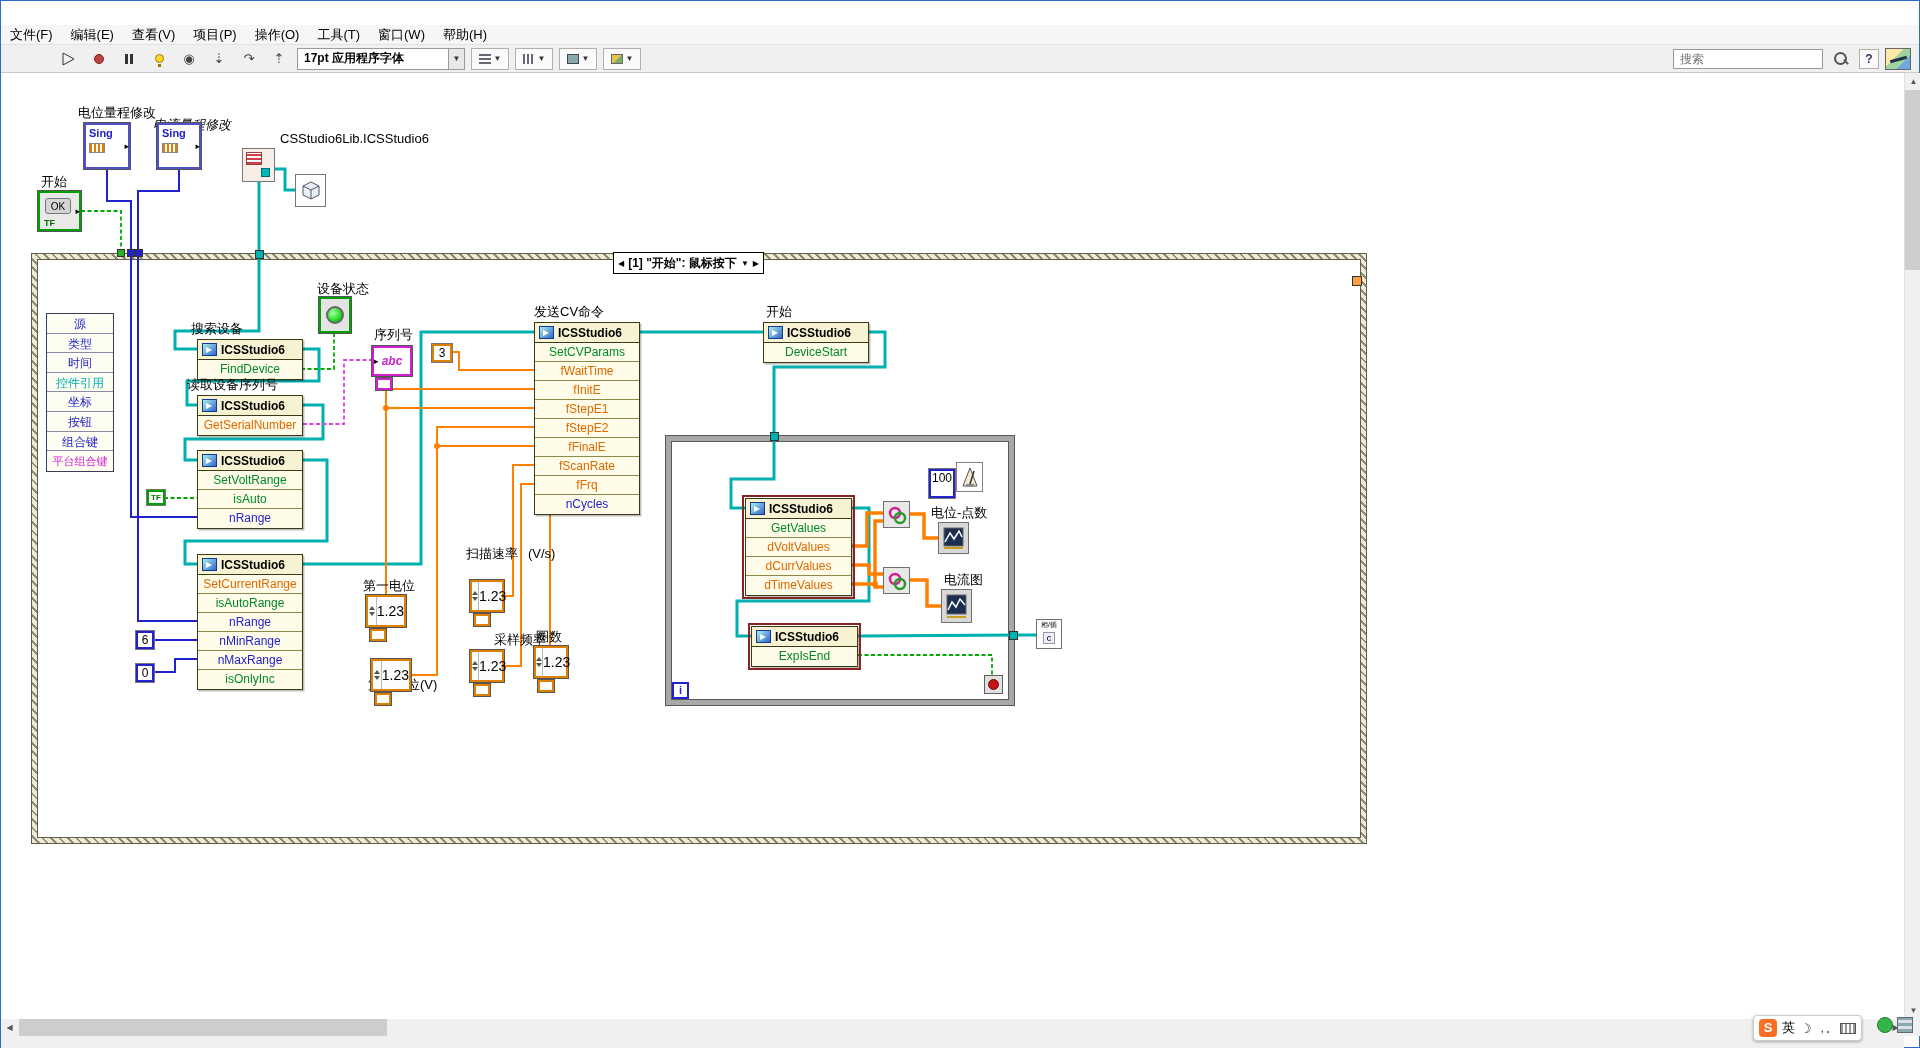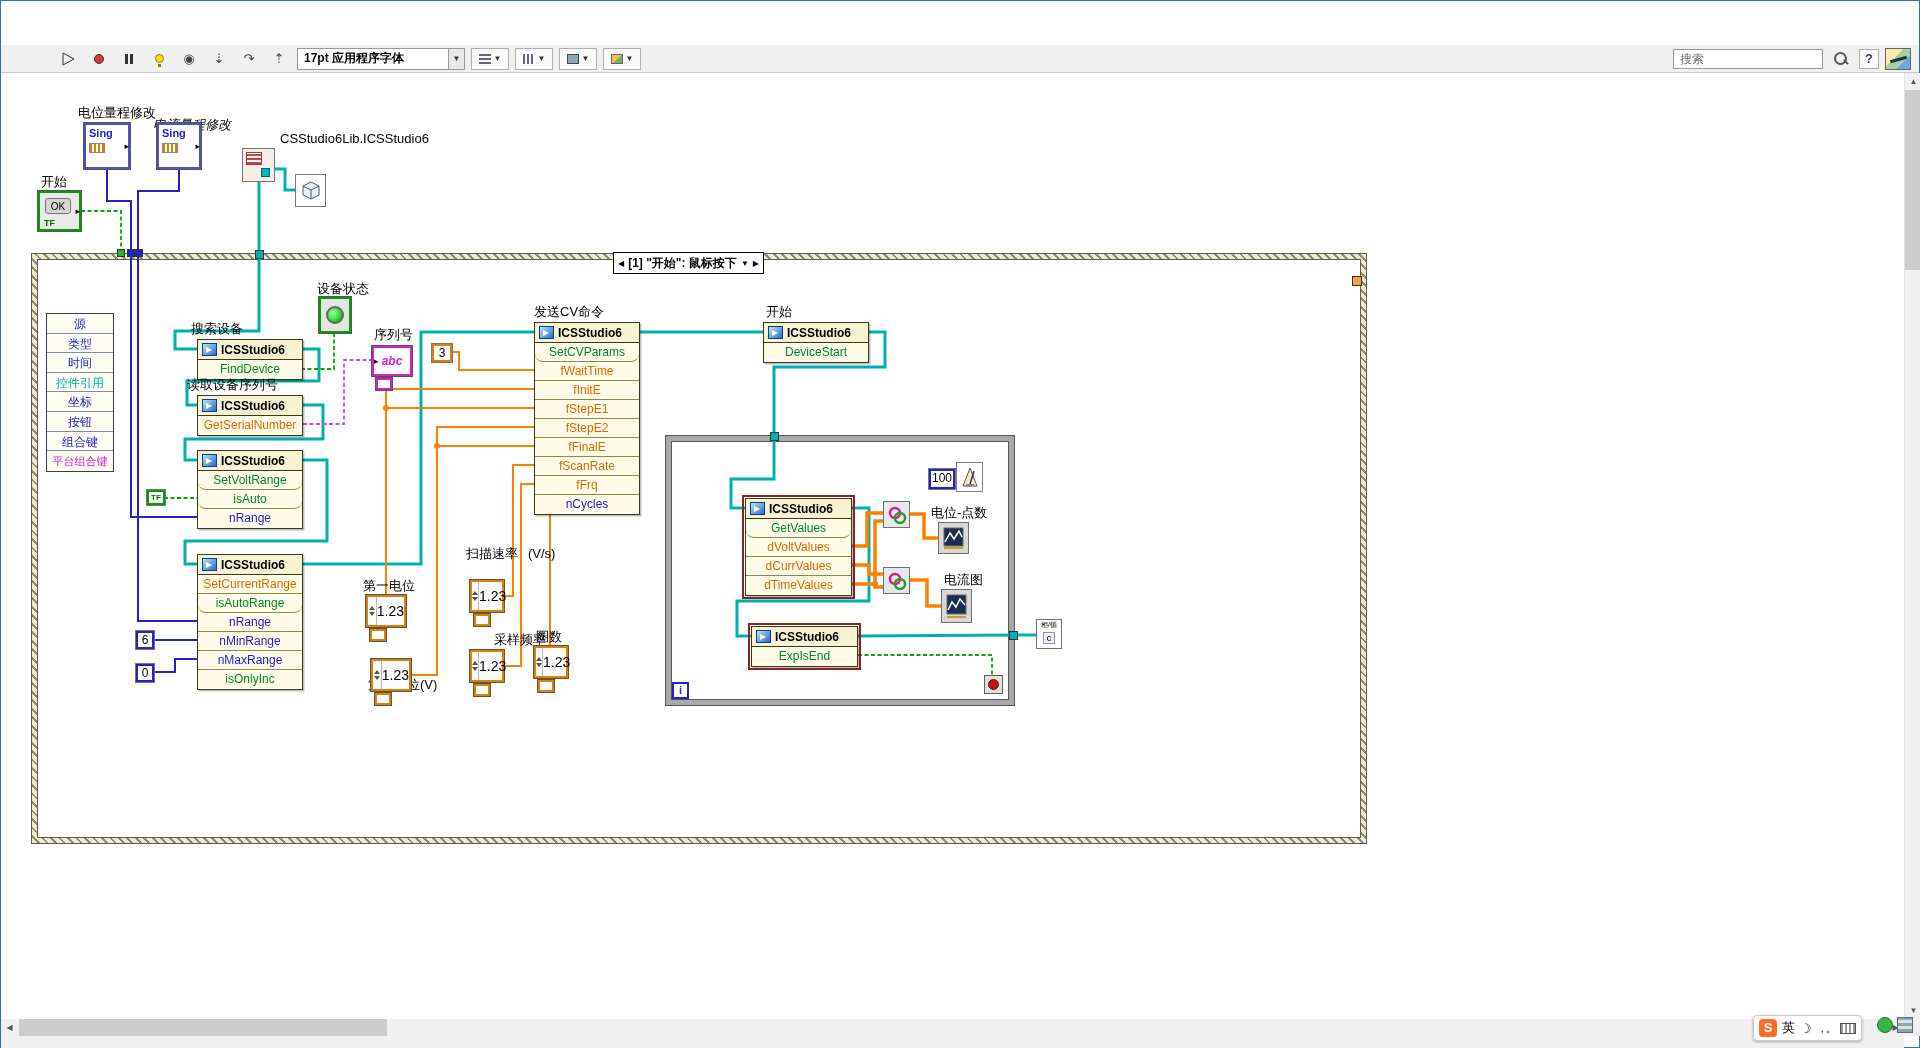--- a/index.html
+++ b/index.html
@@ -60,21 +60,21 @@
   .ev-item{height:19.6px;line-height:19px;text-align:center;font-size:12px;border-bottom:1px solid #8a8aa0;border-top:1px solid #fff;overflow:hidden;}
   .ev-item:last-child{border-bottom:none;}
 
   
   .lv-node{position:absolute;background:#FDF9DC;border:1px solid #3a3a14;box-shadow:1.5px 1.5px 0 rgba(0,0,0,0.25);}
   .lv-head{height:20px;display:flex;align-items:center;gap:4px;padding:0 4px;border-bottom:1px solid #3a3a14;font-weight:bold;font-size:12px;background:#F6F2D2;}
   .lv-ico{width:15px;height:13px;background:linear-gradient(135deg,#aee 0%,#36c 100%);border:1px solid #123a8a;position:relative;flex:0 0 auto;}
   .lv-ico::after{content:"";position:absolute;left:3px;top:3px;width:0;height:0;border-left:6px solid #fff;border-top:3px solid transparent;border-bottom:3px solid transparent;}
   .lv-row{height:19px;line-height:18px;text-align:center;font-size:12px;border-bottom:1px solid #8a8a4a;background:#FEFCE8;overflow:hidden;}
   .lv-row:last-child{border-bottom:none;}
-  .c-green{color:var(--text_green,#00882A);border-radius:8px;}
+  .c-green{color:var(--text_green,#00882A);}
   .c-orange{color:var(--text_orange,#E06800);}
   .c-blue{color:var(--text_blue,#2222CC);}
   .c-pink{color:var(--text_pink,#D020D0);}
   .c-teal{color:var(--wire_teal,#00AFAF);}
   .sel-frame{outline:2px solid #8B2323;outline-offset:1px;}
 
   
   .term-num-ctl{position:absolute;width:46px;height:46px;background:#fff;border:2px solid #5050C8;box-shadow:0 0 0 1px #555;padding:2px 3px;}
   .sing-txt{color:#2020C8;font-size:11px;font-weight:bold;display:block;}
   .mini-wave-icon{display:block;width:16px;height:10px;margin-top:4px;background:repeating-linear-gradient(90deg,#e08000 0 2px,#fff 2px 4px);border:1px solid #888;}
@@ -144,20 +144,30 @@
   .w-array{stroke:var(--wire_orange,#FF8000);stroke-width:3.5;}
   .w-green{stroke:var(--wire_green,#00AA00);stroke-width:1.8;stroke-dasharray:4 2.5;}
   .w-pink{stroke:var(--wire_pink,#E040E0);stroke-width:1.8;stroke-dasharray:4 2.5;}
 </style>
 </head>
 <body>
 
 <div id="app">
 
 
+  <div class="menubar">
+    <span class="menu-item">文件(F)</span>
+    <span class="menu-item">编辑(E)</span>
+    <span class="menu-item">查看(V)</span>
+    <span class="menu-item">项目(P)</span>
+    <span class="menu-item">操作(O)</span>
+    <span class="menu-item">工具(T)</span>
+    <span class="menu-item">窗口(W)</span>
+    <span class="menu-item">帮助(H)</span>
+  </div>
 
   <div class="toolbar">
     <div class="tbtn">
         <svg width="14" height="14">
           <polygon points="1,1 1,13 12,7" fill="#f4f4f4" stroke="#333"></polygon>
         </svg>
       </div>
     <div class="tbtn">
         <span class="abort-dot"></span>
       </div>
@@ -448,21 +458,21 @@
   <div class="lbl" style="left:535px;top:628px;">圈数</div>
   <div class="term-dbl" style="left:533px;top:645px;width:34px;">
     <span class="spin">
         <i class="up"></i>
         <i class="dn"></i>
       </span>
     <span class="dbl-val">1.23</span>
   </div>
   <div class="term-tag orange-tag" style="left:537px;top:679px;"></div>
 
-  <div class="const blue-const" style="left:928px;top:468px;width:26px;height:20px;">100</div>
+  <div class="const blue-const" style="left:928px;top:468px;width:26px;height:29px;">100</div>
   <div class="timer-icon" style="left:955px;top:461px;">
     <svg width="20" height="22" viewBox="0 0 20 22">
       <polygon points="10,2 17,20 3,20" fill="#f4ead0" stroke="#555"></polygon>
       <line x1="10" y1="18" x2="14" y2="5" stroke="#333" stroke-width="1.5"></line>
       <rect x="6" y="18" width="8" height="2.5" fill="#888"></rect>
     </svg>
   </div>
 
   <div class="lv-node sel-frame" style="left:744px;top:497px;width:107px;">
     <div class="lv-head">

